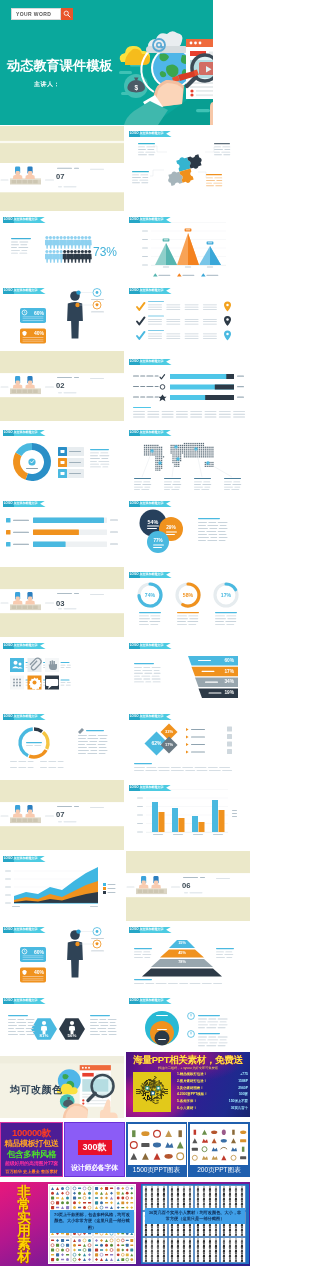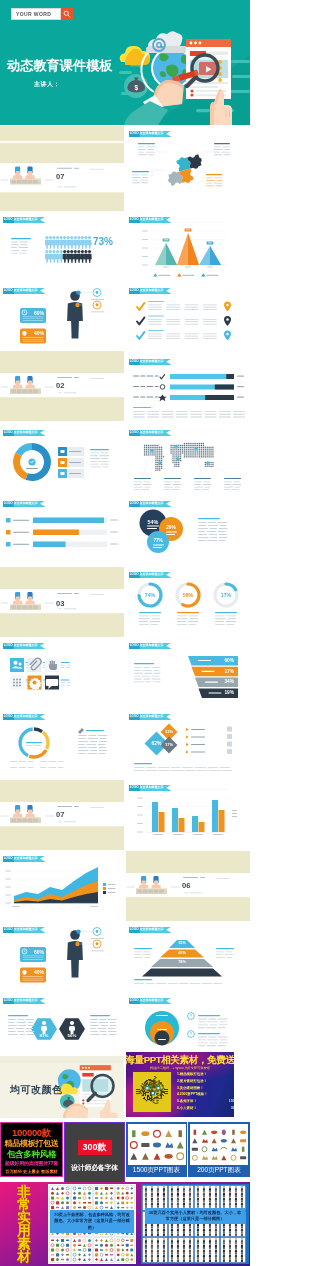--- a/index.html
+++ b/index.html
@@ -1,55 +1,55 @@
 <!DOCTYPE html>
 <html><head>
 <meta charset="utf-8">
 <title>PPT Template Preview</title>
 <style>
 *{margin:0;padding:0;box-sizing:border-box}
 html,body{width:250px;height:1266px;background:#fff;font-family:"Liberation Sans",sans-serif;overflow:hidden}
 .page{position:relative;width:250px;height:1266px;background:#fff;overflow:hidden}
 .slide{position:absolute;overflow:hidden;background:#fff}
 
-#titleSlide{left:0;top:0;width:250px;height:125px;background:#0aa89c}
+#titleSlide{left:0;top:0;width:213px;height:125px;background:#0aa89c}
 .searchbar{position:absolute;left:11px;top:8px;width:50px;height:12px;background:#fff;border:1px solid #d8d8d8;display:flex;align-items:center}
 .searchbar span{font-size:5px;color:#555;letter-spacing:.4px;padding-left:4px;font-weight:bold}
 .searchbtn{position:absolute;left:61px;top:8px;width:12px;height:12px;background:#e8552b;display:flex;align-items:center;justify-content:center}
 .bigtitle{position:absolute;left:7px;top:57px;font-size:13.2px;font-weight:bold;color:#fff;letter-spacing:0px;line-height:18px}
 .subtitle{position:absolute;left:34px;top:80px;font-size:6px;font-weight:bold;color:#fff;letter-spacing:.5px}
 
 
 .sl{position:absolute;width:124px;height:70px;background:#fff;overflow:hidden}
 .banner{position:absolute;left:2.6px;top:4.6px;height:6.4px;width:43px}
 .banner .bg{position:absolute;left:0;top:0;width:43px;height:6.4px;background:#4ccbe2;clip-path:polygon(0 0,43px 0,37.5px 3.2px,43px 6.4px,0 6.4px)}
 .banner .dk{position:absolute;left:0;top:0;width:11px;height:6.4px;background:#25a6c6}
 .banner .tx{position:absolute;left:1.2px;top:1.3px;font-size:3.0px;line-height:3.4px;color:#fff;white-space:nowrap;letter-spacing:0;font-weight:bold;transform-origin:left top}
 
 
-.promo-main{position:absolute;left:126px;top:1052px;width:108px;height:65px;
+.promo-main{position:absolute;left:126px;top:1052px;width:124px;height:65px;
   background:
    radial-gradient(ellipse 60px 36px at 22px 48px, rgba(236,30,120,.92) 0%, rgba(200,24,130,.4) 55%, rgba(0,0,0,0) 75%),
    radial-gradient(ellipse 70px 30px at 64px 6px, rgba(190,22,120,.75) 0%, rgba(120,20,140,.3) 60%, rgba(0,0,0,0) 80%),
    linear-gradient(110deg,#4a1180 0%,#6b158f 18%,#55179a 40%,#2b2192 62%,#1e2a8e 82%,#18246f 100%);overflow:hidden}
 .pm-title{position:absolute;left:50%;top:1.5px;transform:translateX(-50%);font-size:9.6px;font-weight:bold;
   color:#ffe24a;white-space:nowrap;letter-spacing:-0.4px;text-shadow:0.4px 0.4px 0 #b02a16}
 .pm-sub{position:absolute;left:50%;top:13.5px;transform:translateX(-50%);font-size:3.2px;color:#ffd94a;white-space:nowrap}
 .pm-qrbox{position:absolute;left:7px;top:20px;width:38px;height:40px;background:#e2c91a;display:flex;align-items:center;justify-content:center}
 .pm-list{position:absolute;left:51px;top:19px;width:71px}
 .pl-row{font-size:3.4px;color:#ffe84a;line-height:6.8px;white-space:nowrap;display:flex;justify-content:space-between;font-weight:bold}
 .pl-row .pv{color:#9fe8ff}
 .card{position:absolute;overflow:hidden}
-.c1{left:0px;top:1122px;width:63px;height:55px;background:#000000;border:1.5px solid #d62fa0}
+.c1{left:0px;top:1122px;width:63px;height:55px;background:#4c1d95;border:1.5px solid #d62fa0}
 .c1-big{position:absolute;left:50%;top:4px;transform:translateX(-50%);font-size:9.5px;font-weight:bold;color:#ff3b1f;white-space:nowrap;letter-spacing:-.3px}
 .c1-l2{position:absolute;left:50%;top:15px;transform:translateX(-50%);font-size:8px;font-weight:bold;color:#ffa324;white-space:nowrap;letter-spacing:-.3px}
 .c1-l3{position:absolute;left:50%;top:25.5px;transform:translateX(-50%);font-size:8.5px;font-weight:bold;color:#4de02a;white-space:nowrap;letter-spacing:-.3px}
 .c1-l4{position:absolute;left:50%;top:37px;transform:translateX(-50%);font-size:5px;font-weight:bold;color:#ff2fa0;white-space:nowrap;letter-spacing:-.2px}
 .c1-l5{position:absolute;left:50%;top:46px;transform:translateX(-50%);font-size:4.2px;font-weight:bold;color:#ff7b2f;white-space:nowrap}
-.c2{left:64px;top:1122px;width:61px;height:64px;background:#404040;border:1.5px solid #6b2fd6}
+.c2{left:64px;top:1122px;width:61px;height:55px;background:#8b5cf6;border:1.5px solid #6b2fd6}
 .c2-big{position:absolute;left:50%;top:17px;transform:translateX(-50%);background:#e8102a;color:#fff;font-size:9px;font-weight:bold;padding:1px 5px;white-space:nowrap}
 .c2-sub{position:absolute;left:50%;top:40px;transform:translateX(-50%);font-size:7px;font-weight:bold;color:#fff;white-space:nowrap;letter-spacing:-.3px}
 .c3{left:126px;top:1122px;width:61px;height:55px;background:#1f5fae}
 .c4{left:188px;top:1122px;width:62px;height:55px;background:#1f5fae}
 .c3 .c3-grid,.c4 .c3-grid{position:absolute;left:1.5px;top:2px;width:58px;height:41px;background:#fff;display:flex;align-items:center;justify-content:center}
 .c3-label{position:absolute;left:50%;bottom:2px;transform:translateX(-50%);font-size:6.6px;color:#fff;white-space:nowrap;font-weight:normal}
 .botsec{position:absolute;left:0;top:1182px;width:250px;height:84px;
   background:linear-gradient(155deg,#e8187c 0%,#b3178e 30%,#6a1a97 62%,#2a1f8c 100%);overflow:hidden}
 .bs-vert{position:absolute;left:16px;top:4px;width:16px;height:78px;font-size:13.5px;font-weight:bold;color:#ffd400;
   display:flex;flex-direction:column;align-items:center;justify-content:space-between;text-shadow:0.5px 0.5px 0 #a85200;line-height:12.5px}
@@ -390,21 +390,21 @@
         <rect x="11.00" y="29.50" width="7" height="0.9" rx="0.45" fill="#c9d4dc"></rect>
         <rect x="19.30" y="29.50" width="9" height="0.9" rx="0.45" fill="#c9d4dc"></rect>
         <rect x="11.00" y="32.30" width="8" height="0.9" rx="0.45" fill="#c9d4dc"></rect>
         <rect x="20.30" y="32.30" width="7" height="0.9" rx="0.45" fill="#c9d4dc"></rect>
         <rect x="11.00" y="35.10" width="6" height="0.9" rx="0.45" fill="#c9d4dc"></rect>
         <rect x="18.30" y="35.10" width="10" height="0.9" rx="0.45" fill="#c9d4dc"></rect>
         <rect x="11.00" y="37.90" width="9" height="0.9" rx="0.45" fill="#c9d4dc"></rect>
         <rect x="21.30" y="37.90" width="6" height="0.9" rx="0.45" fill="#c9d4dc"></rect>
         <rect x="11.00" y="40.70" width="7" height="0.9" rx="0.45" fill="#c9d4dc"></rect>
         <rect x="19.30" y="40.70" width="8" height="0.9" rx="0.45" fill="#c9d4dc"></rect>
-      </svg><div style="position:absolute;left:93px;top:24px;font-size:10px;font-weight:bold;color:#3fb0d8;white-space:nowrap">73%</div></div>
+      </svg><div style="position:absolute;left:93px;top:33px;font-size:12px;font-weight:normal;color:#3fb0d8;white-space:nowrap">73%</div></div>
 <div class="sl " style="left:126px;top:212px;width:124px;height:70px"><div class="banner">
         <div class="bg"></div>
         <div class="dk"></div>
         <div class="tx">LOGO 点击添加标题文字</div>
       </div><svg width="124" height="70" viewBox="0 0 124 70">
         <line x1="25" y1="44.5" x2="100" y2="44.5" stroke="#edf0f2" stroke-width="0.4"></line>
         <line x1="25" y1="36.0" x2="100" y2="36.0" stroke="#edf0f2" stroke-width="0.4"></line>
         <line x1="25" y1="27.5" x2="100" y2="27.5" stroke="#edf0f2" stroke-width="0.4"></line>
         <line x1="25" y1="19.0" x2="100" y2="19.0" stroke="#edf0f2" stroke-width="0.4"></line>
         <line x1="25" y1="10.5" x2="100" y2="10.5" stroke="#edf0f2" stroke-width="0.4"></line>

